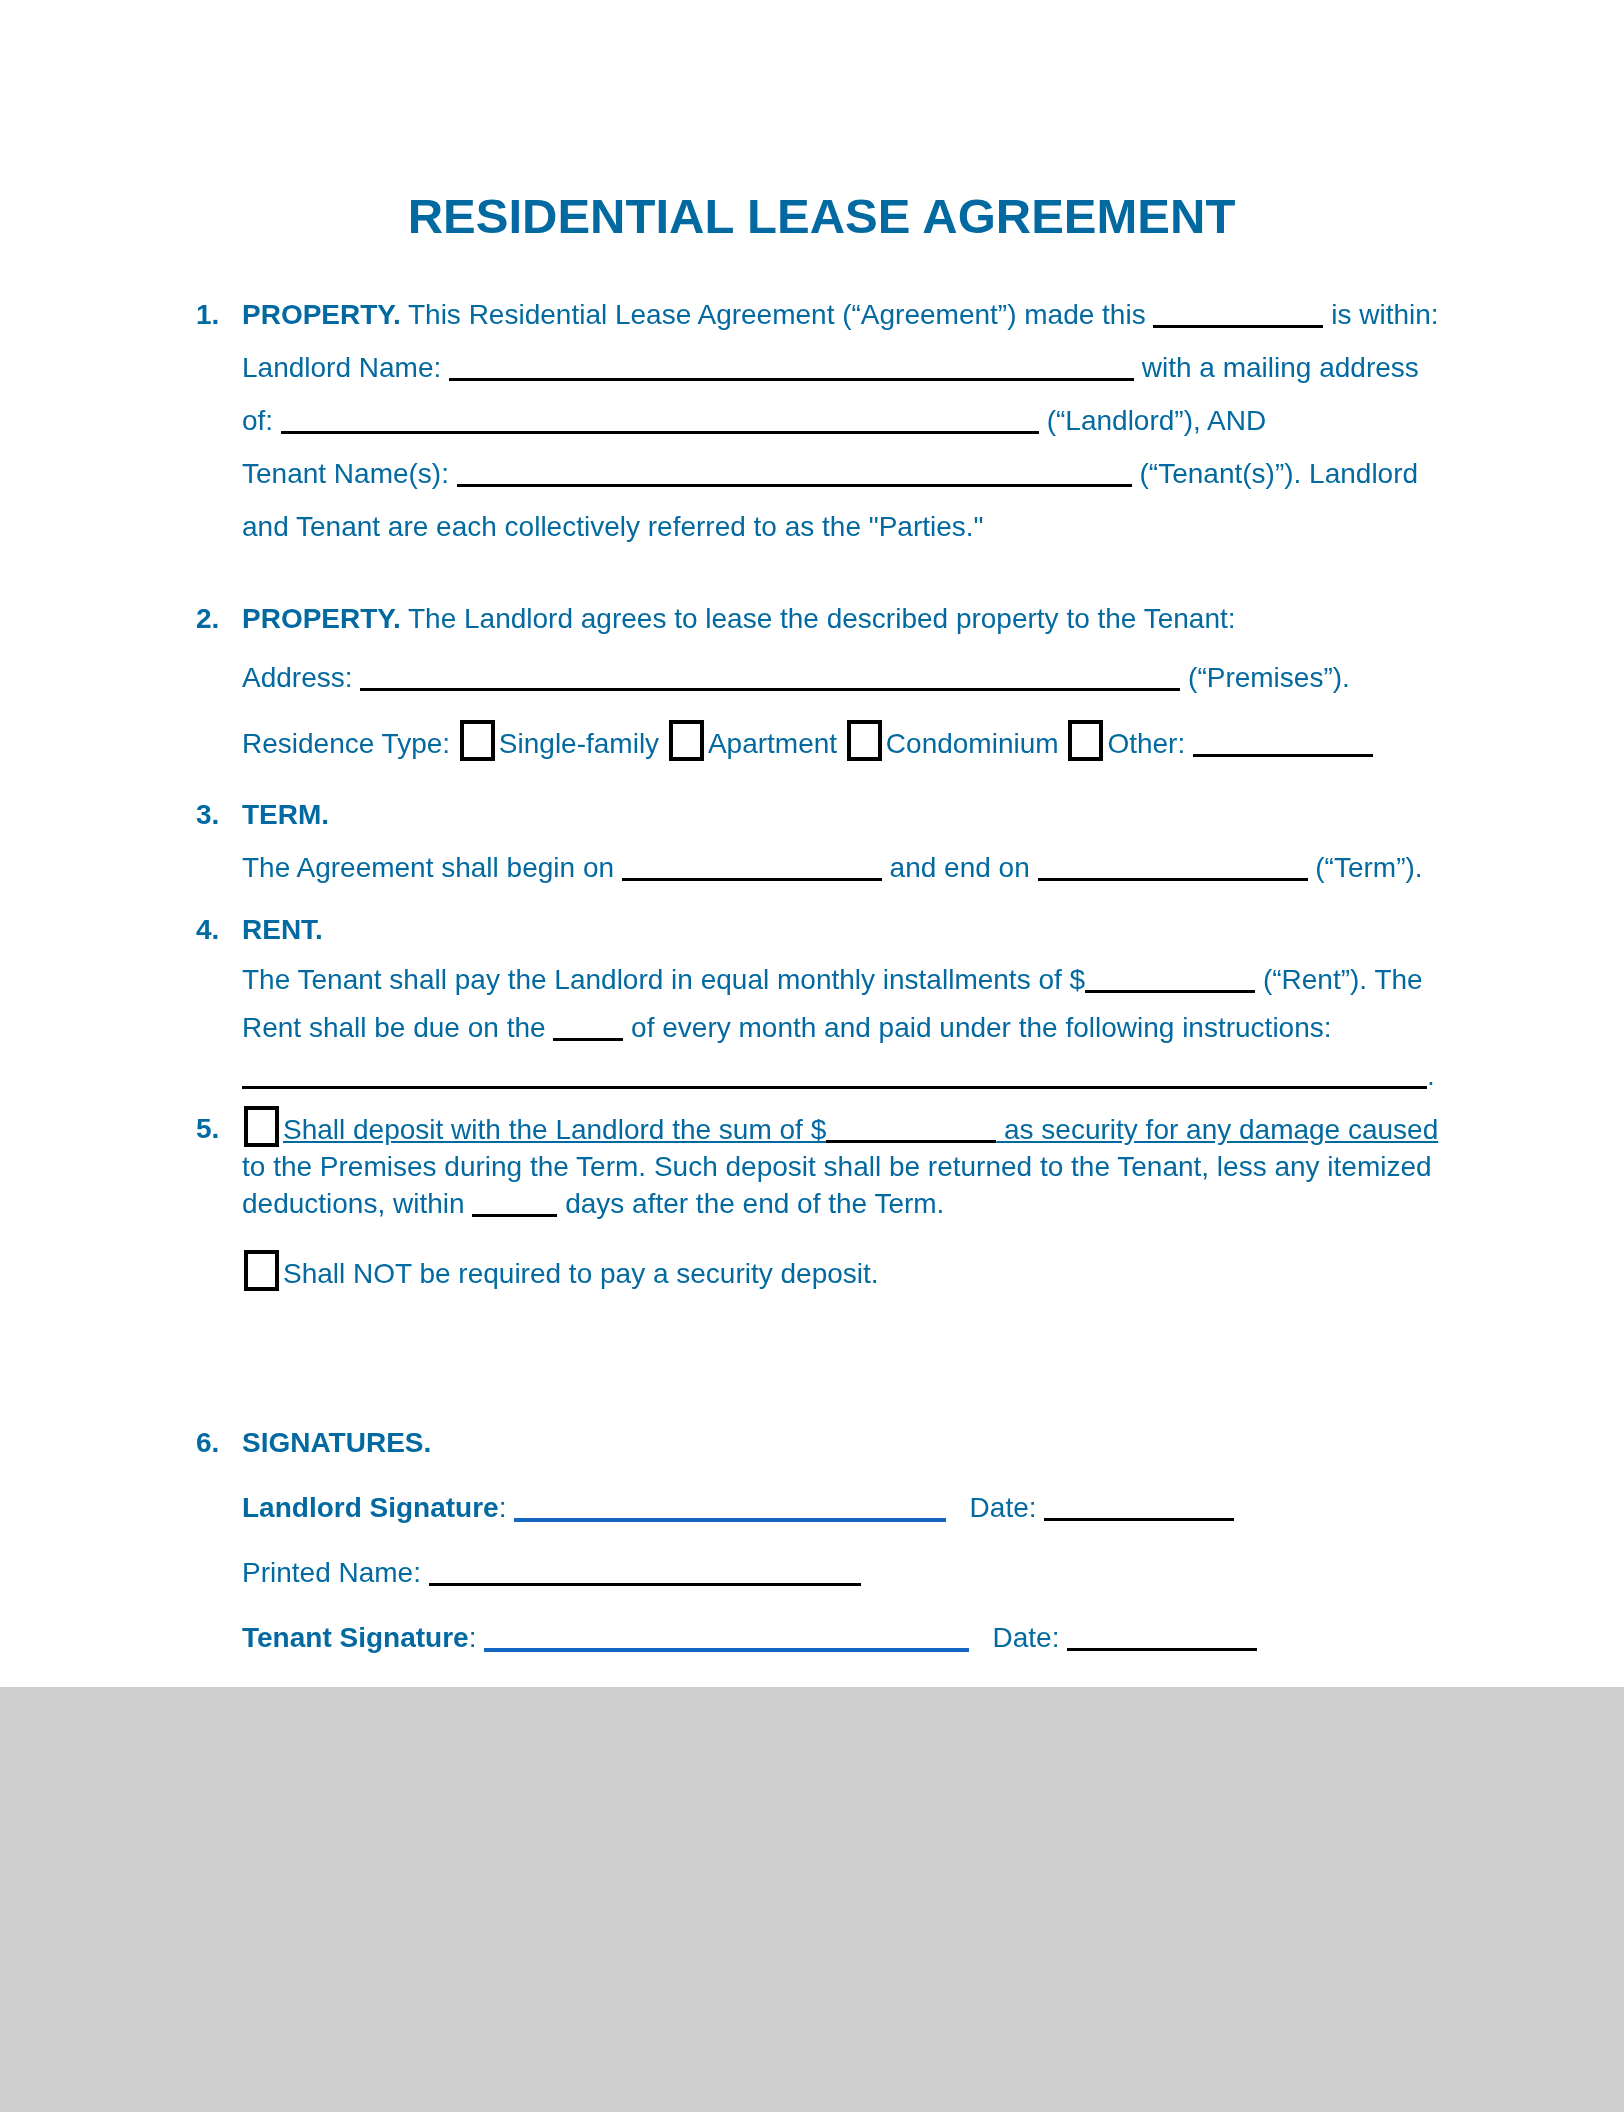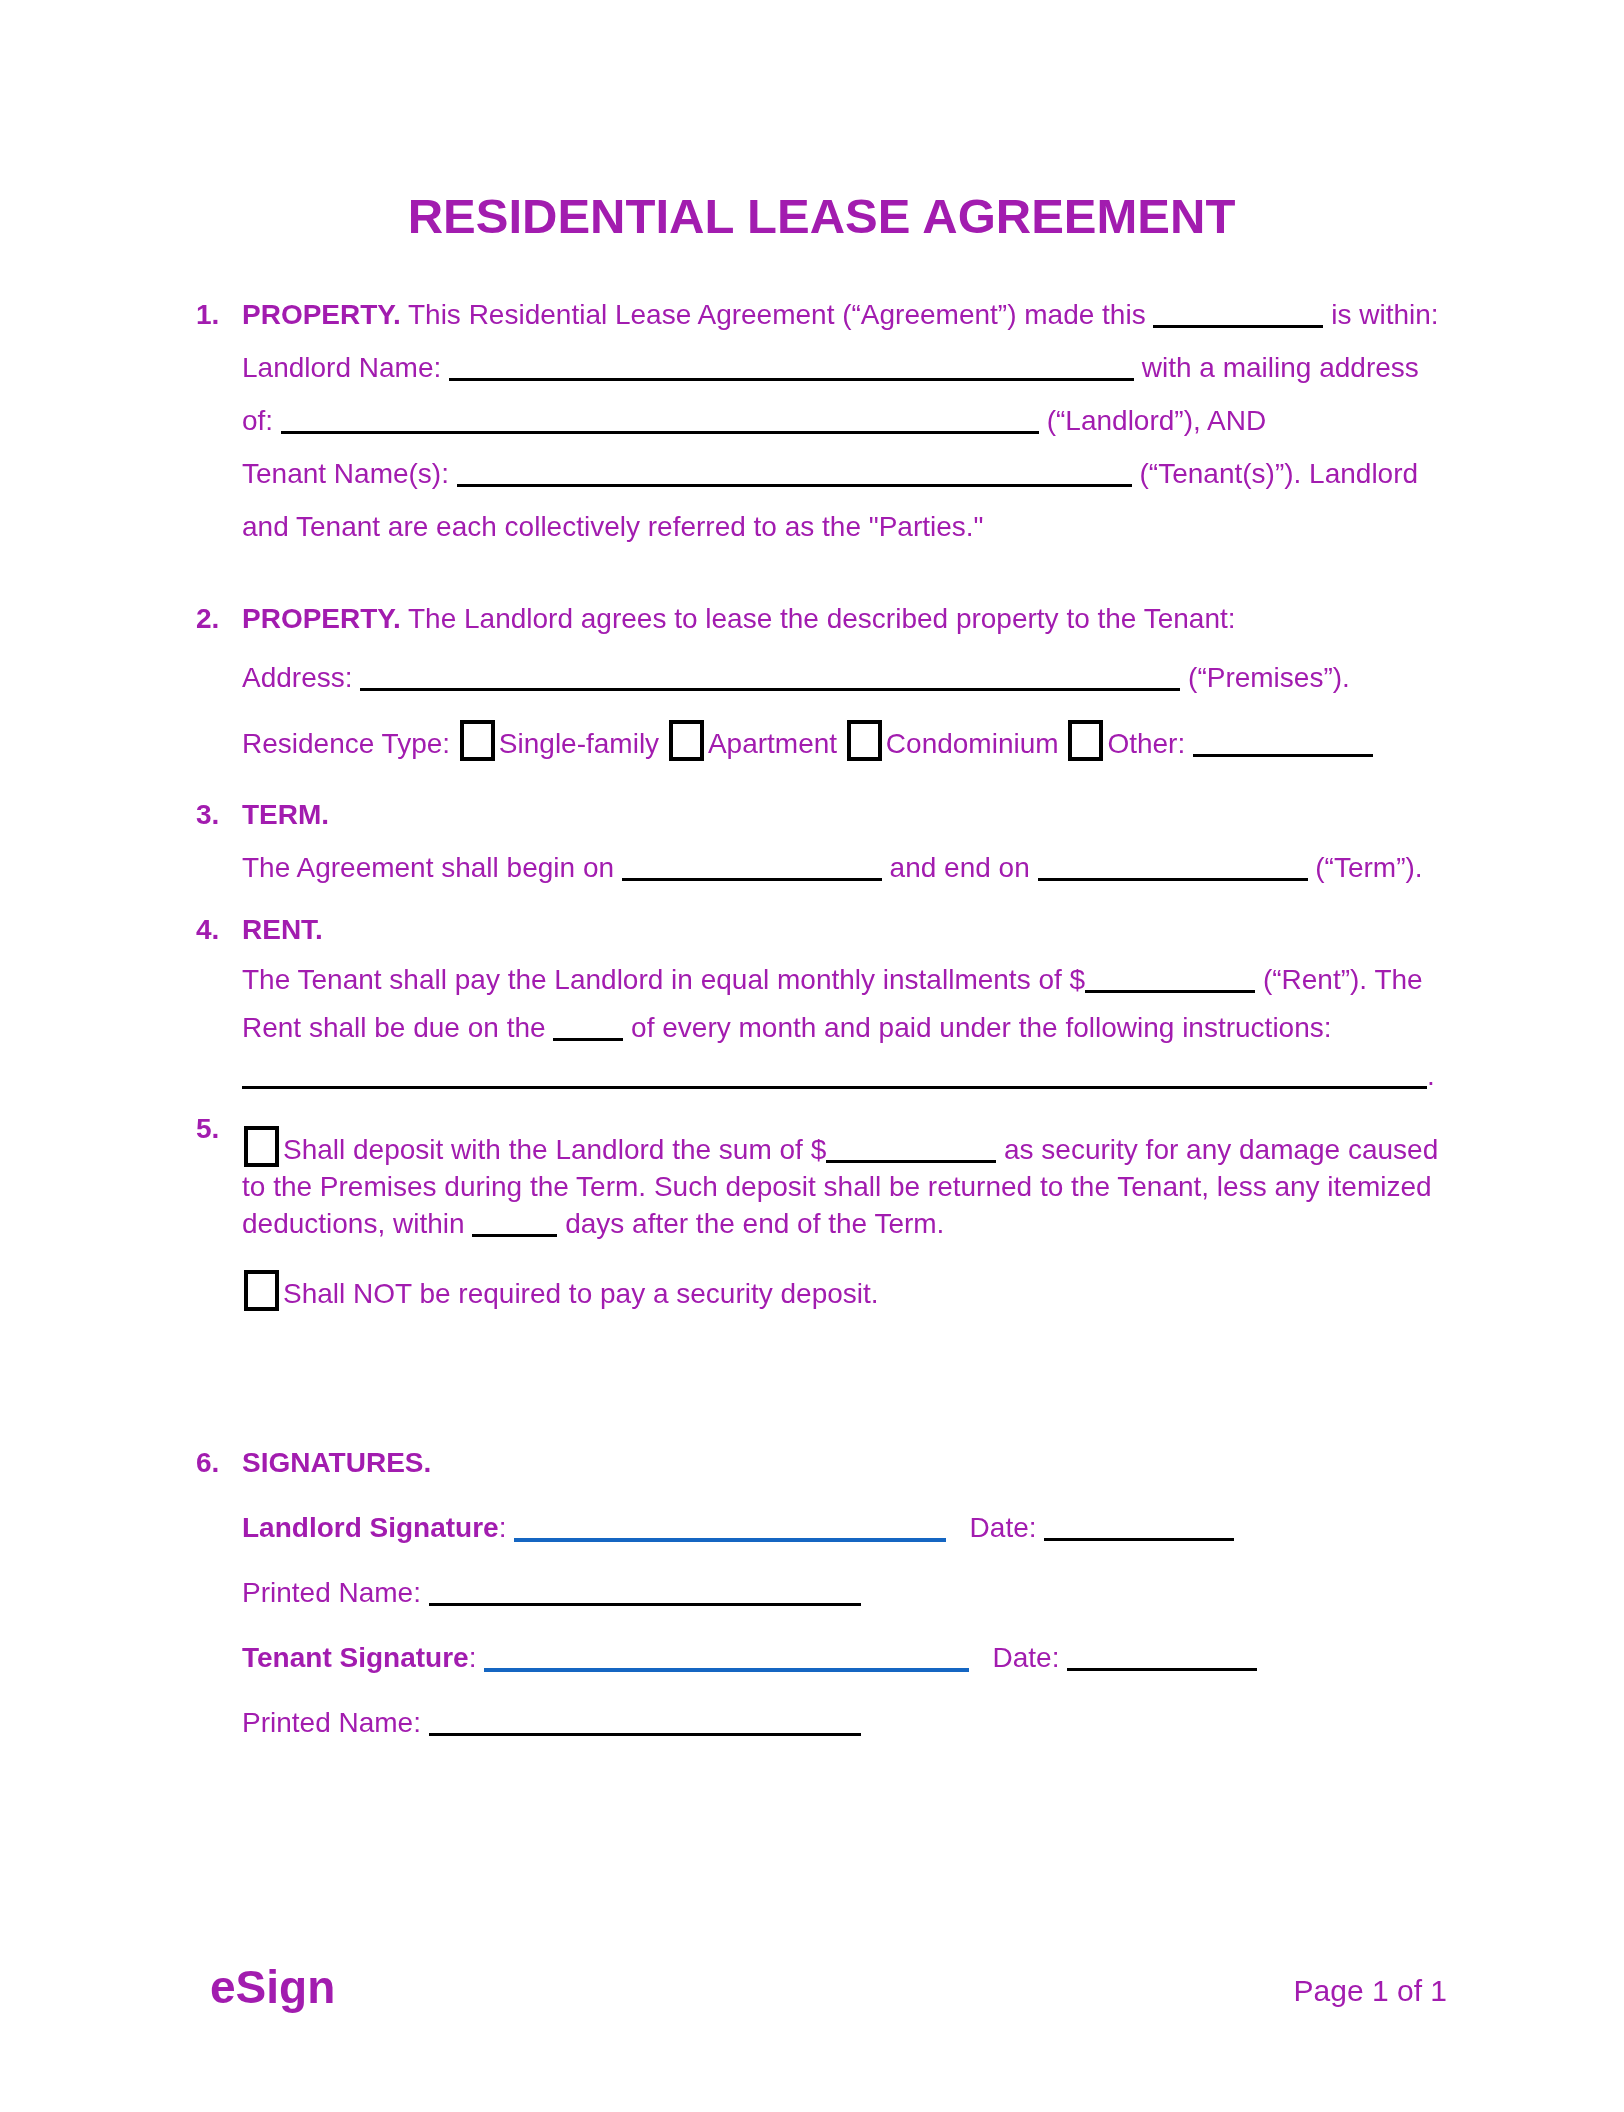--- a/index.html
+++ b/index.html
@@ -1,44 +1,44 @@
 <!DOCTYPE html>
 <html style="--sig-blue: #1566C2;"><head>
 <meta charset="utf-8">
 <style>
   html,body { margin:0; padding:0; background:#cfcfcf; }
   .page {
     position:relative;
-    width:1624px; height:2112px;
+    width:1624px; height:1687px;
     margin:0 auto;
     background:#ffffff;
     font-family:"Liberation Sans", sans-serif;
     font-size:28px;
-    color:#a21caf;
+    color:#0369a1;
     overflow:hidden;
   }
   .content { padding:0 177px 0 196px; }
   .title {
     margin-top:188px;
     margin-bottom:44px;
     font-size:49px;
     font-weight:700;
     line-height:56px;
     text-align:center;
     letter-spacing:0;
   }
   .sec { display:flex; }
   .sec .num { width:46px; flex:none; font-weight:700; line-height:53px; }
   .sec .body { flex:1; min-width:0; }
   .line { line-height:53px; white-space:pre; }
   .line .b { font-weight:700; }
   .line.wide { line-height:66px; }
   .line.l48 { line-height:48px; }
   .line.tight { line-height:37px; }
-  .line.p1 { margin-top:24px; }
+  .line.p1 { margin-top:4px;text-decoration:underline; }
   .line.tight2 { line-height:37px; margin-top:28px; }
   .line.sig { line-height:65px; }
   .line.sigfirst { margin-top:6px; }
   .sec-parties { margin-bottom:39px; }
   .sec-property { margin-bottom:11px; }
   .sec-term { margin-bottom:9px; }
   .sec-rent { margin-bottom:2px; }
   .sec-security-deposit { margin-bottom:124px; }
   .bl {
     display:inline-block;

